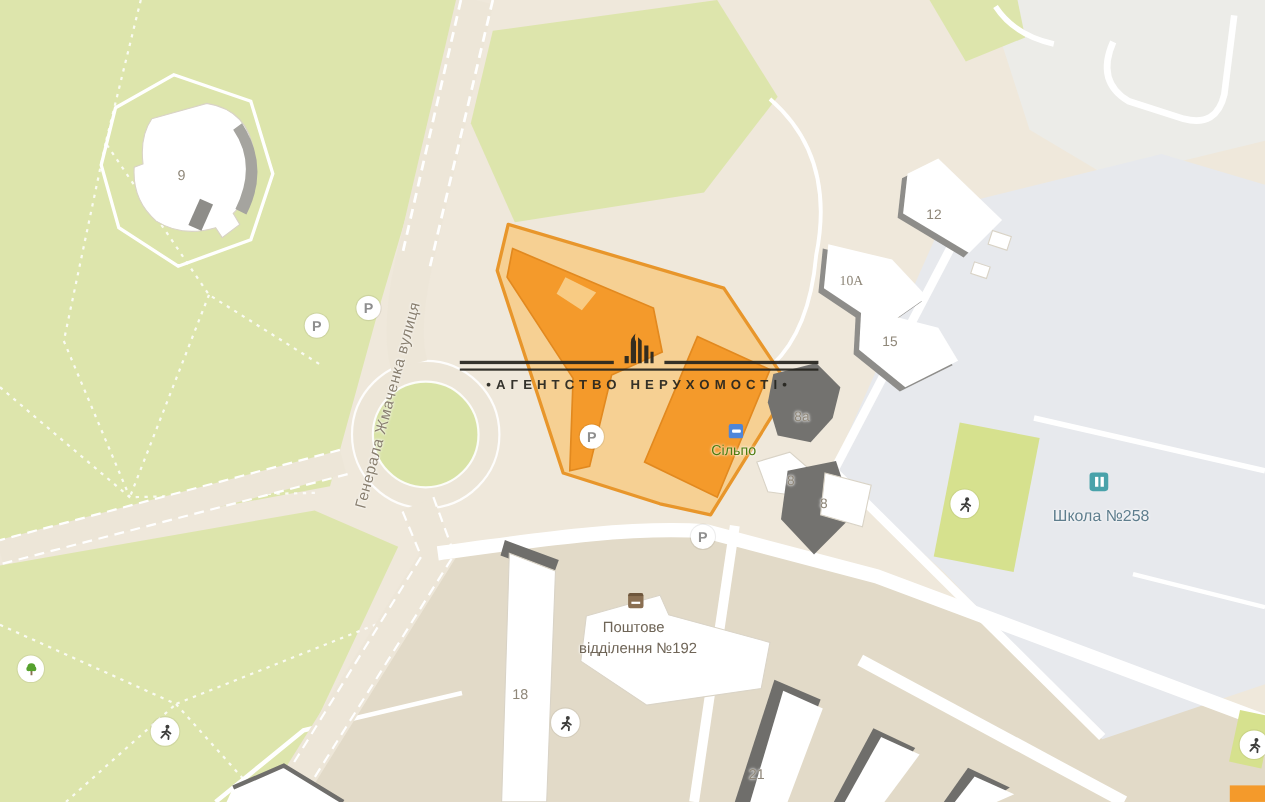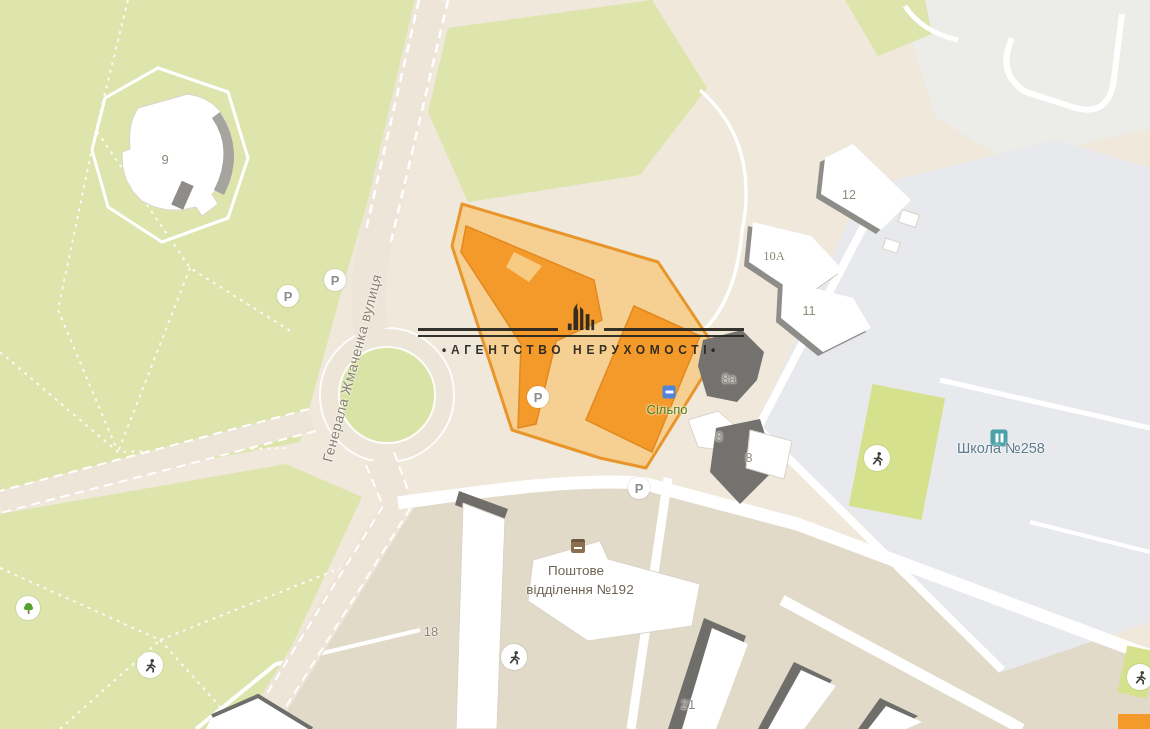--- a/index.html
+++ b/index.html
@@ -170,32 +170,32 @@
     <g transform="rotate(12 1137 672)">
       <rect x="1122" y="648" width="30" height="48" fill="#D6E18E"></rect>
     </g>
   </svg>
 
   <div class="mlabel street" style="left:352px;top:368px;">Генерала Жмаченка вулиця</div>
 
   <div class="mlabel" style="left:165px;top:159px;font-size:13px;">9</div>
   <div class="mlabel" style="left:849px;top:195px;">12</div>
   <div class="mlabel" style="left:774px;top:256px;font-family:Liberation Serif, serif;">10А</div>
-  <div class="mlabel" style="left:809px;top:311px;">11</div>
+  <div class="mlabel" style="left:809px;top:311px;">15</div>
   <div class="mlabel" style="left:729px;top:379px;">8а</div>
   <div class="mlabel" style="left:719px;top:437px;">8</div>
   <div class="mlabel" style="left:749px;top:458px;">8</div>
-  <div class="mlabel" style="left:431px;top:631px;font-size:13px;">18</div>
+  <div class="mlabel" style="left:473px;top:631px;font-size:13px;">18</div>
   <div class="mlabel" style="left:688px;top:704px;font-size:13px;">21</div>
 
   <div class="sqicon icon-school" style="left:999px;top:438px;">
       <i></i>
       <i></i>
     </div>
-  <div class="mlabel poi-school" style="left:1001px;top:448px;">Школа №258</div>
+  <div class="mlabel poi-school" style="left:1001px;top:470px;">Школа №258</div>
 
   <div class="sqicon icon-silpo" style="left:669px;top:392px;">
       <i></i>
     </div>
   <div class="mlabel poi-silpo" style="left:667px;top:409px;">Сільпо</div>
 
   <div class="sqicon icon-post" style="left:578px;top:546px;">
       <i></i>
     </div>
   <div class="mlabel poi-post" style="left:576px;top:570px;">Поштове</div>

